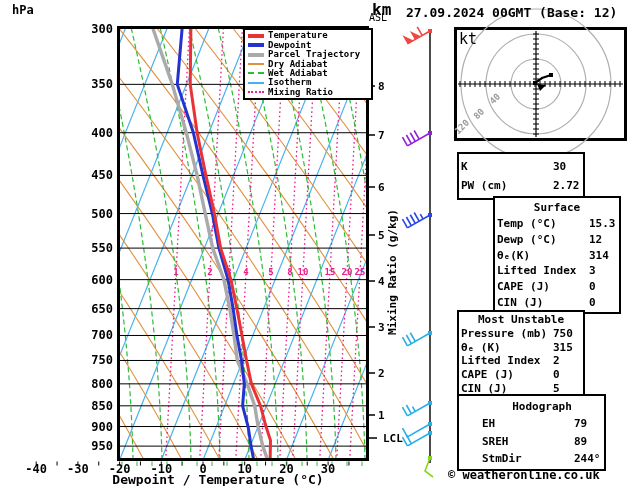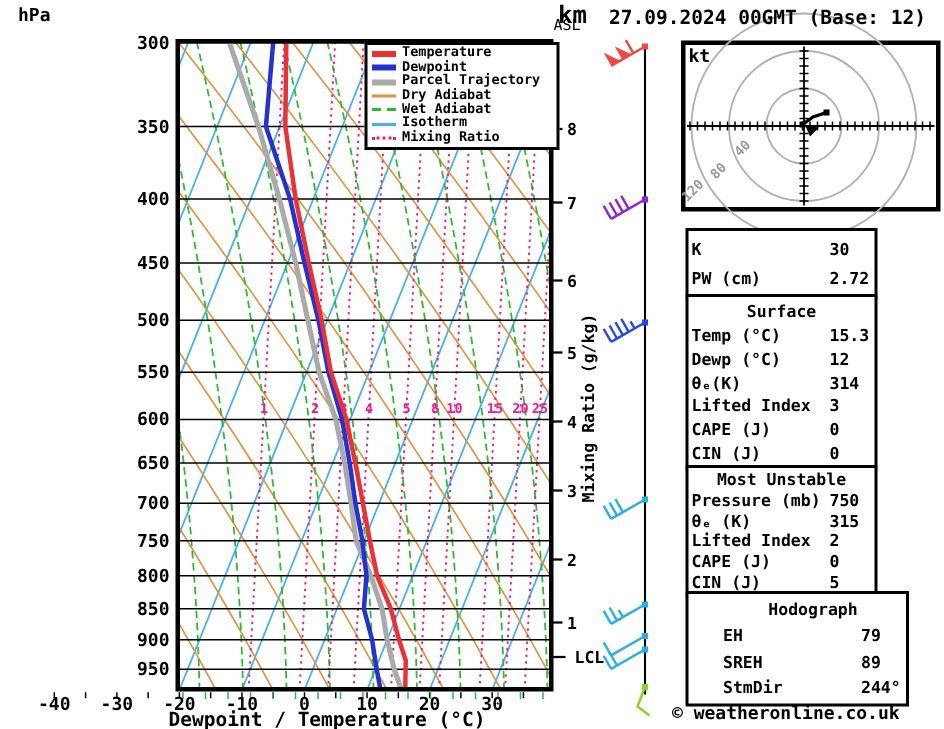--- a/index.html
+++ b/index.html
@@ -5,21 +5,21 @@
   html,body{margin:0;padding:0;background:#fff;}
   .canvas{position:relative;width:629px;height:486px;background:#fff;overflow:hidden;
           font-family:"DejaVu Sans Mono","DejaVu Sans",monospace;}
   svg{position:absolute;left:0;top:0;}
   .t{position:absolute;color:#000;white-space:nowrap;}
   .hpa{left:12px;top:3px;font-size:12px;font-weight:bold;}
   .title{left:55px;top:6px;font-size:13px;font-weight:bold;}
   .km{left:372px;top:0px;font-size:16px;font-weight:bold;}
   .asl{left:369px;top:12px;font-size:10px;font-weight:normal;}
   .date{left:406px;top:5px;font-size:13px;font-weight:bold;}
-  .kt{left:459px;top:30px;font-size:12px;font-weight:bold;}
+  .kt{left:459px;top:30px;font-size:15px;font-weight:normal;}
   .copy{left:448px;top:468px;font-size:12px;font-weight:bold;text-align:right;}
   #legend{position:absolute;left:243px;top:28px;width:123px;height:66px;border:2px solid #000;
           background:#fff;padding:1px 0 1px 3px;display:flex;flex-direction:column;justify-content:space-evenly;}
   .lrow{display:flex;align-items:center;height:9px;}
   .lsamp{width:16px;margin-right:4px;flex:none;}
   .llab{font-size:9px;font-weight:bold;line-height:9px;}
   #tables{position:absolute;left:457px;top:0;width:128px;}
   .tbox{position:absolute;left:0;width:120px;border:2px solid #000;background:#fff;
         display:flex;flex-direction:column;justify-content:space-evenly;padding:0 2px;}
   .thead{text-align:center;font-size:11px;font-weight:bold;}
@@ -375,21 +375,21 @@
       <div class="lrow">
         <span class="lsamp" style="border-top: 2px dotted rgb(234, 31, 140);"></span>
         <span class="llab">Mixing Ratio</span>
       </div>
     </div>
   <div id="tables">
       <div class="tbox" style="top: 152px; height: 44px;">
         <div class="trow"><span>K</span><span class="tval">30</span></div>
         <div class="trow"><span>PW (cm)</span><span class="tval">2.72</span></div>
       </div>
-      <div class="tbox" style="top: 196px; height: 114px;">
+      <div class="tbox" style="top: 196px; height: 114px; margin-left: 36px;">
         <div class="thead">Surface</div>
         <div class="trow"><span>Temp (°C)</span><span class="tval">15.3</span></div>
         <div class="trow"><span>Dewp (°C)</span><span class="tval">12</span></div>
         <div class="trow"><span>θₑ(K)</span><span class="tval">314</span></div>
         <div class="trow"><span>Lifted Index</span><span class="tval">3</span></div>
         <div class="trow"><span>CAPE (J)</span><span class="tval">0</span></div>
         <div class="trow"><span>CIN (J)</span><span class="tval">0</span></div>
       </div>
       <div class="tbox" style="top: 310px; height: 84px;">
         <div class="thead">Most Unstable</div>

